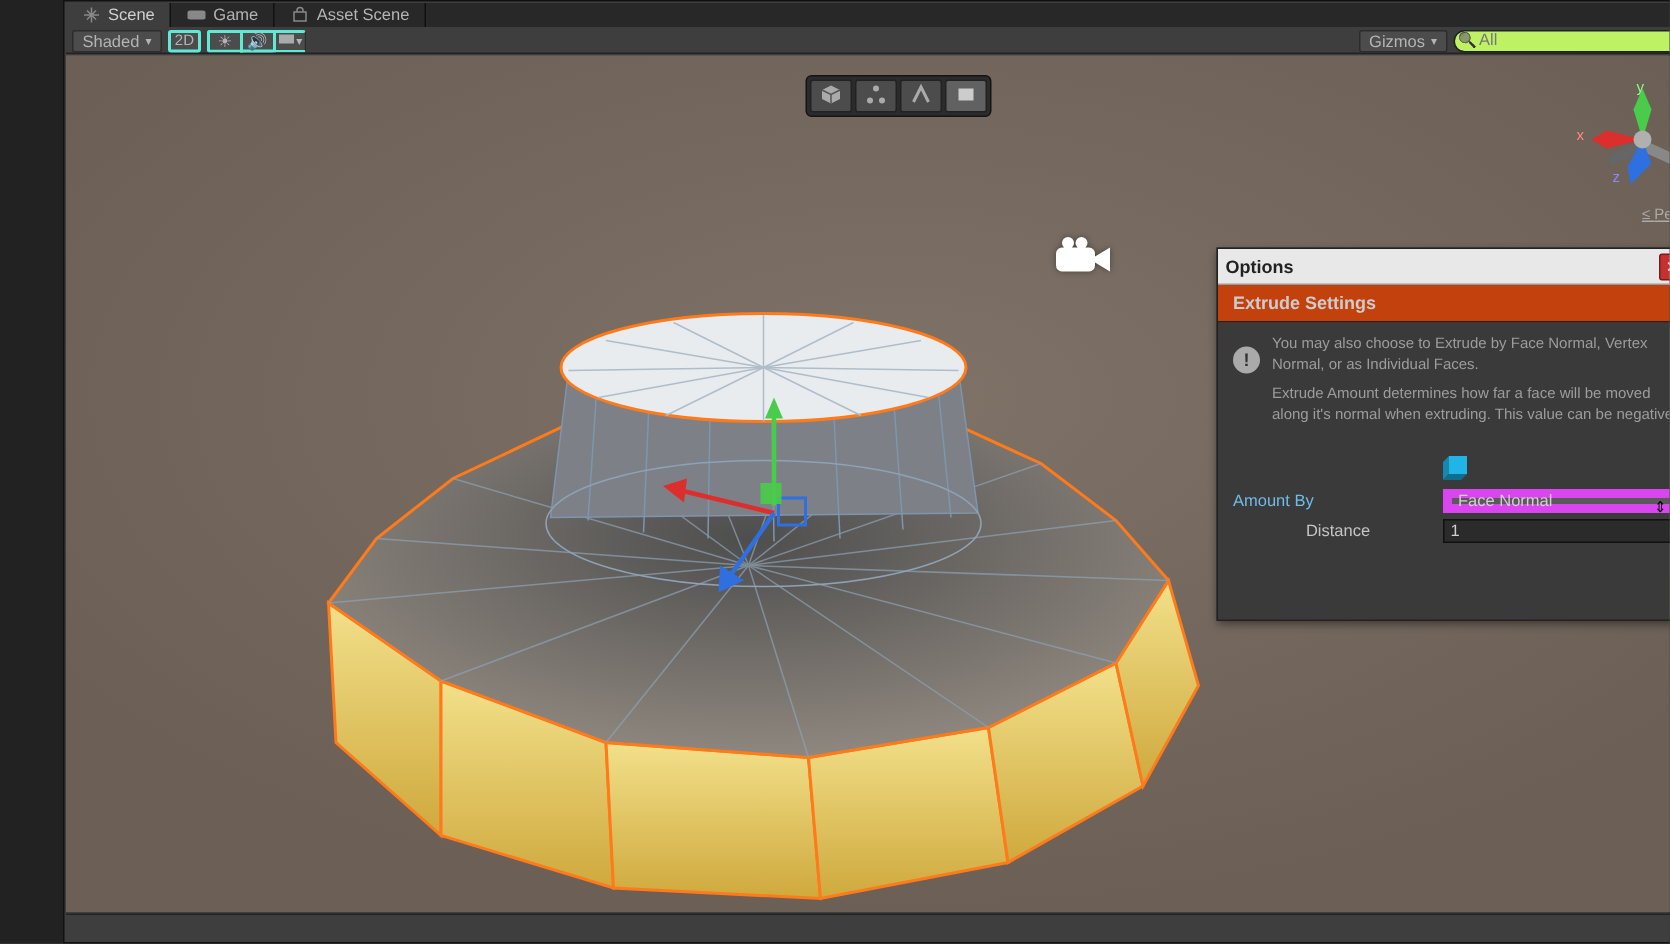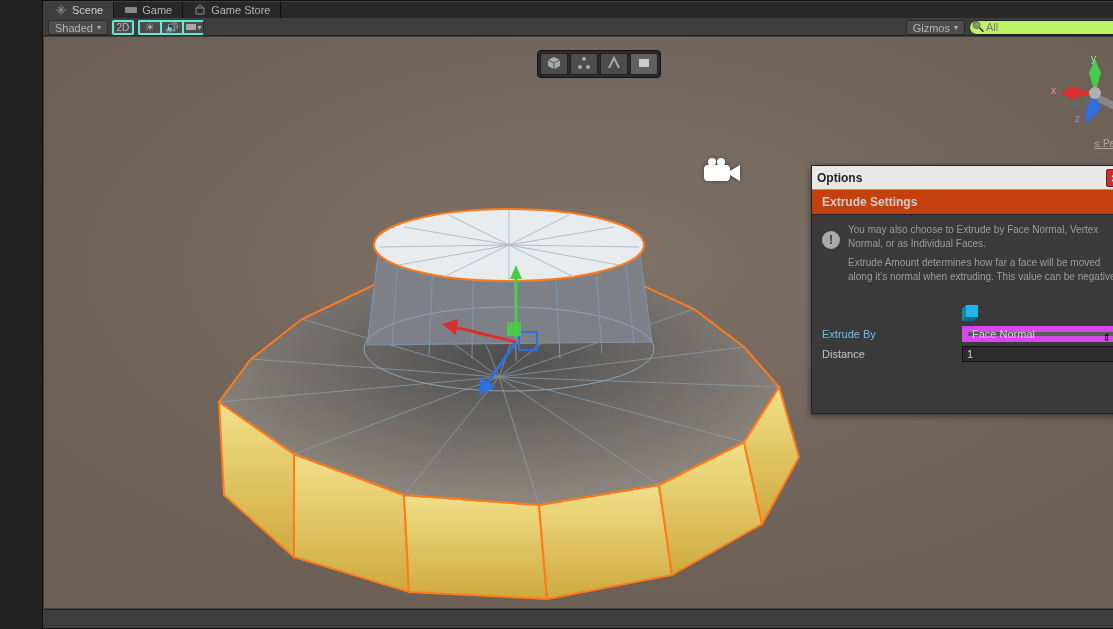--- a/index.html
+++ b/index.html
@@ -59,21 +59,21 @@
   .options-body { padding:0; }
   .options-subheader { background:#c2410c; color:#ccc; font-weight:bold; font-size:12px; padding:5px 10px; border-bottom:1px solid #222; }
   .options-info { display:flex; gap:8px; padding:8px 10px 6px 10px; }
   .info-icon { width:18px; height:18px; flex-shrink:0; margin-top:8px; background:#aaa; border-radius:50%; display:flex; align-items:center; justify-content:center; color:#333; font-weight:bold; font-size:12px; }
   .info-text { color:#9c9c9c; font-size:10px; line-height:1.35; }
   .info-text p { margin-bottom:6px; }
   .option-cube-row { height:30px; display:flex; align-items:flex-end; justify-content:center; }
   .options-fields { padding:0 10px 8px 10px; }
   .field-row { display:flex; align-items:center; height:18px; margin-bottom:2px; }
   .field-label { width:140px; color:#6fbce8; font-size:11px; }
-  .field-label.plain { color:#c4c4c4; }
+  .field-label.plain { color:#c4c4c4;text-align:center; }
   .field-control { flex:1; }
   .select-ctl { background:#5a5a5a; border:6px solid #d946ef; color:#d0d0d0; height:16px; font-size:11px; padding:0 4px; width:100%; display:flex; align-items:center; position:relative; }
   .select-ctl::after { content:'⇕'; position:absolute; right:3px; top:0; color:#000; font-size:10px; }
   .text-ctl { background:#2b2b2b; border:1px solid #111; color:#d0d0d0; height:16px; font-size:11px; padding:0 4px; width:100%; display:flex; align-items:center; }
   .options-spacer { height:40px; }
   .options-action { padding:6px 8px 10px 8px; }
   .action-btn { width:100%; background:#555; border:1px solid #2a2a2a; color:#c4c4c4; height:20px; font-size:11px; border-radius:2px; display:flex; align-items:center; justify-content:center; }
 
 </style>
 </head>
@@ -98,21 +98,21 @@
       </span>
       <span>Game</span>
     </div>
     <div class="tab">
       <span class="tab-icon">
         <svg width="12" height="12" viewBox="0 0 12 12">
             <rect x="2" y="4" width="8" height="6" fill="none" stroke="#888"></rect>
             <path d="M4 4 v-1 a2 2 0 0 1 4 0 v1" fill="none" stroke="#888"></path>
           </svg>
       </span>
-      <span>Game Store</span>
+      <span>Asset Scene</span>
     </div>
     <div class="dropmenu">
         <span></span>
         <span></span>
         <span></span>
       </div>
   </div>
 
   <div class="toolbar">
     <div class="tb-field">
@@ -319,21 +319,21 @@
           <span>
             <svg width="22" height="22" viewBox="0 0 22 22">
                 <polygon points="6,4 18,4 18,16 6,16" fill="#21b4e6"></polygon>
                 <polygon points="6,4 2,8 2,20 6,16" fill="#1887ad"></polygon>
                 <polygon points="2,20 14,20 18,16 6,16" fill="#0f6d8e"></polygon>
               </svg>
           </span>
         </div>
         <div class="options-fields">
           <div class="field-row">
-            <div class="field-label">Extrude By</div>
+            <div class="field-label">Amount By</div>
             <div class="field-control">
               <div class="select-ctl">
                 <span>Face Normal</span>
               </div>
             </div>
           </div>
           <div class="field-row">
             <div class="field-label plain">Distance</div>
             <div class="field-control">
               <div class="text-ctl">

